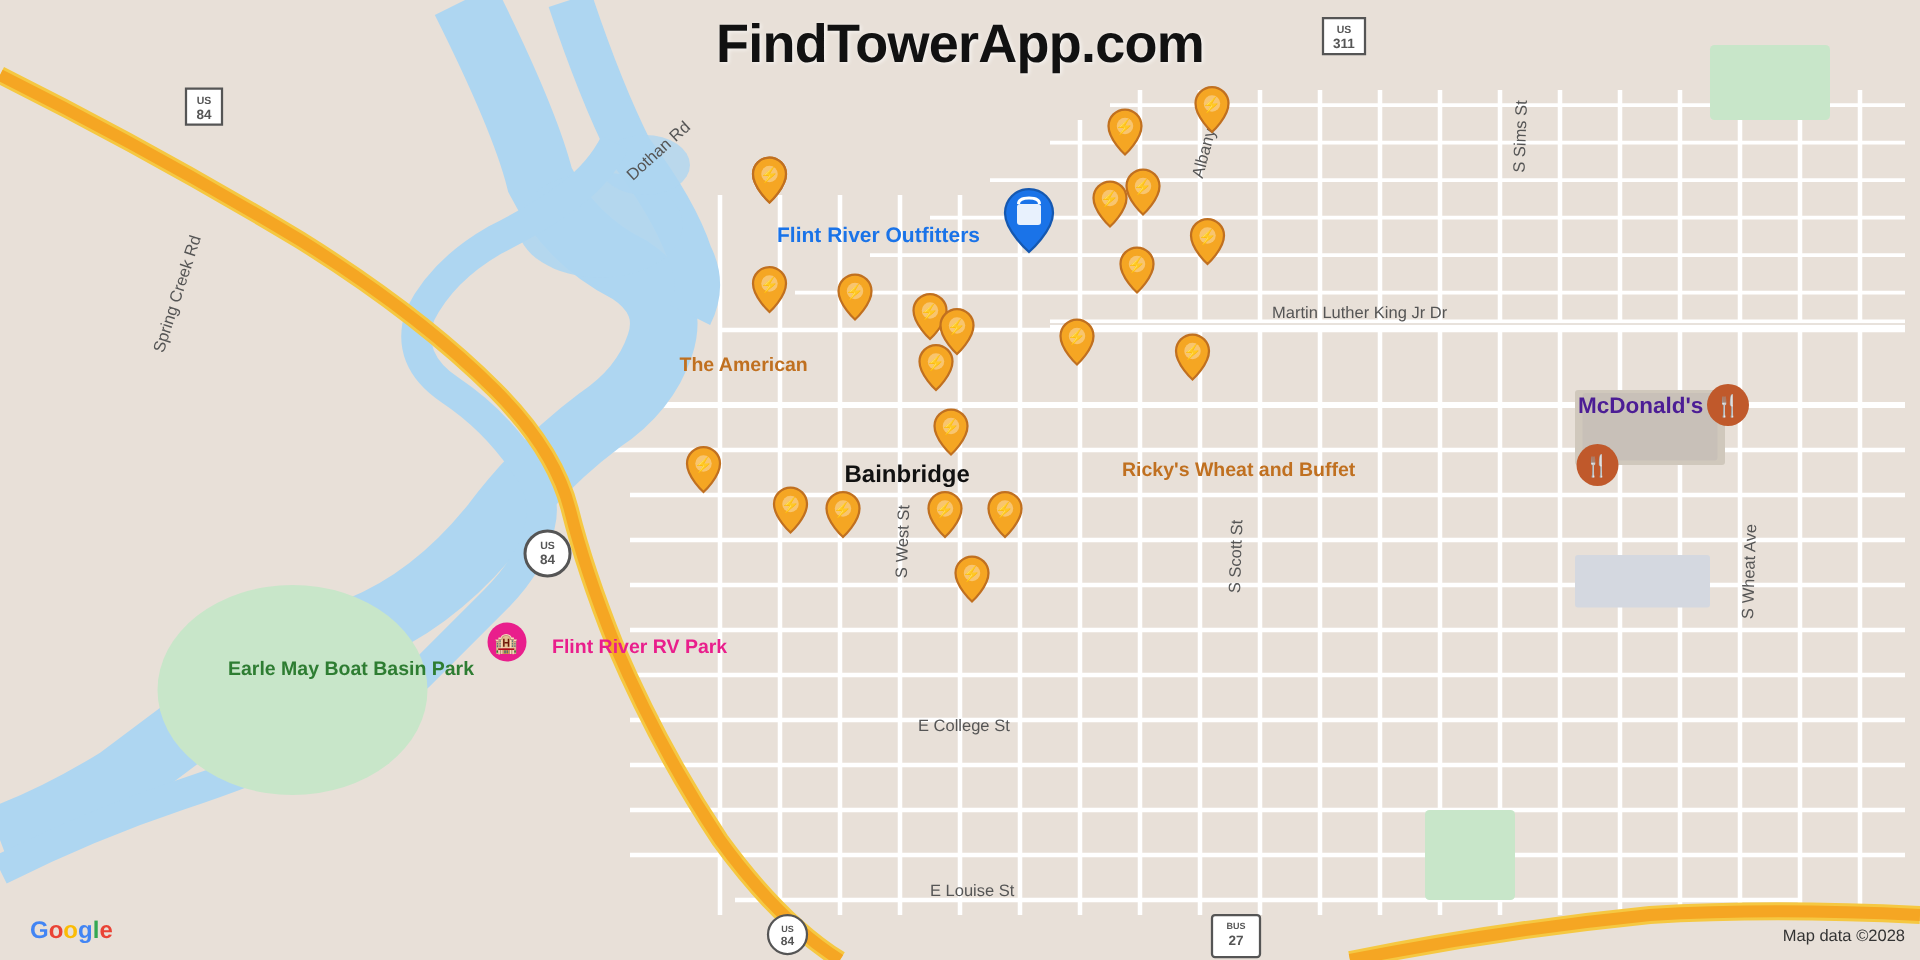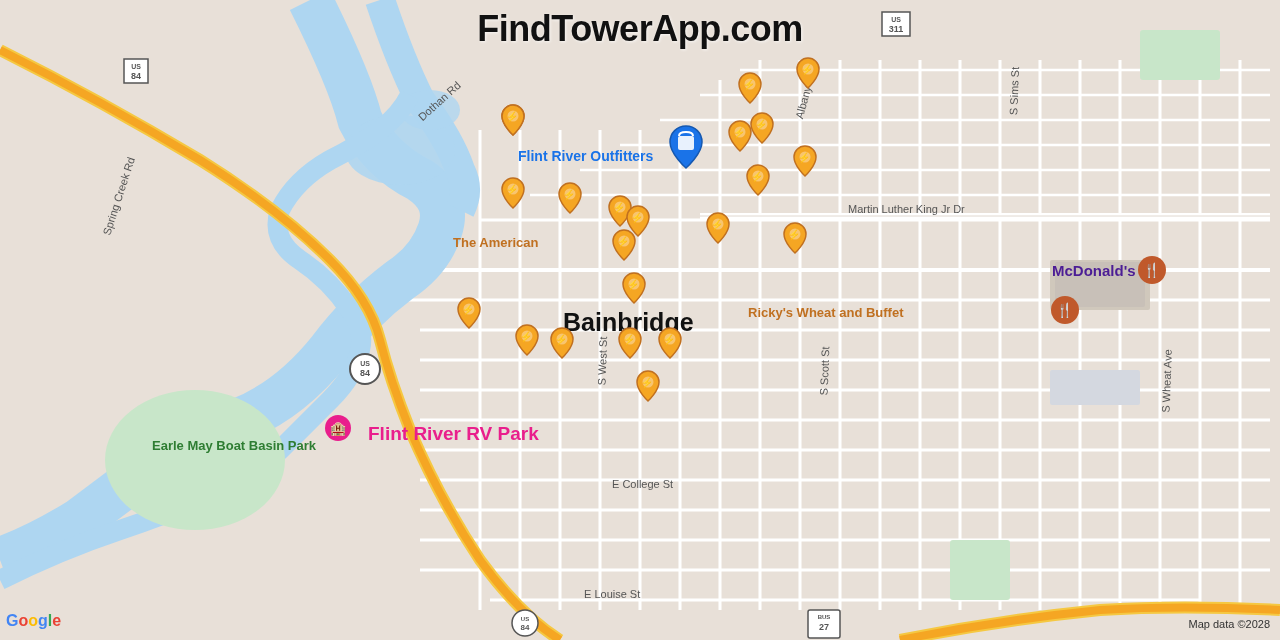--- a/index.html
+++ b/index.html
@@ -31,21 +31,21 @@
       white-space: nowrap;
       z-index: 10;
       text-shadow: 1px 1px 3px rgba(255,255,255,0.7);
       letter-spacing: -0.5px;
     }
 
     
     .google-logo {
       position: absolute;
       bottom: 10px;
-      left: 6px;
+      left: 20px;
       z-index: 10;
       font-size: 16px;
       font-weight: bold;
     }
     .google-logo span:nth-child(1) { color: #4285F4; }
     .google-logo span:nth-child(2) { color: #EA4335; }
     .google-logo span:nth-child(3) { color: #FBBC05; }
     .google-logo span:nth-child(4) { color: #4285F4; }
     .google-logo span:nth-child(5) { color: #34A853; }
     .google-logo span:nth-child(6) { color: #EA4335; }
@@ -236,36 +236,36 @@
   <div class="restaurant-icon" style="left:1065px;top:310px;">
     🍴
   </div>
 
   <div class="hotel-pin" style="left:338px;top:428px;">
     🏨
   </div>
 
   <div class="place-label" style="left:518px;top:148px;color:#1a73e8;font-size:14px;">Flint River Outfitters</div>
   <div class="place-label" style="left:453px;top:235px;color:#c07020;font-size:13px;">The American</div>
-  <div class="place-label" style="left:563px;top:308px;color:#111;font-size:25px;font-weight:bold;">Bainbridge</div>
+  <div class="place-label" style="left:563px;top:308px;color:#111;font-size:16px;font-weight:bold;">Bainbridge</div>
   <div class="place-label" style="left:1052px;top:218px;color:#4c1d95;font-size:15px;margin-top:44px;">McDonald's</div>
   <div class="place-label" style="left:748px;top:305px;color:#c07020;font-size:13px;">Ricky's Wheat and Buffet</div>
   <div class="place-label" style="left:152px;top:438px;color:#2e7d32;font-size:13px;text-align:left;width:100px;">Earle May Boat Basin Park</div>
-  <div class="place-label" style="left:368px;top:423px;color:#e91e8c;font-size:19px;">Flint River RV Park</div>
+  <div class="place-label" style="left:368px;top:423px;color:#e91e8c;font-size:13px;">Flint River RV Park</div>
 
   <div class="map-label" style="left:413px;top:95px;transform:rotate(-42deg);font-size:11px;">Dothan Rd</div>
   <div class="map-label" style="left:78px;top:190px;transform:rotate(-72deg);font-size:11px;">Spring Creek Rd</div>
   <div class="map-label" style="left:780px;top:88px;transform:rotate(-75deg);font-size:11px;">Albany Rd</div>
   <div class="map-label" style="left:990px;top:85px;transform:rotate(-88deg);font-size:11px;">S Sims St</div>
   <div class="map-label" style="left:848px;top:203px;font-size:11px;">Martin Luther King Jr Dr</div>
   <div class="map-label" style="left:578px;top:355px;transform:rotate(-88deg);font-size:11px;">S West St</div>
   <div class="map-label" style="left:800px;top:365px;transform:rotate(-88deg);font-size:11px;">S Scott St</div>
   <div class="map-label" style="left:1135px;top:375px;transform:rotate(-88deg);font-size:11px;">S Wheat Ave</div>
   <div class="map-label" style="left:612px;top:478px;font-size:11px;text-align:right;">E College St</div>
-  <div class="map-label" style="left:584px;top:588px;font-size:11px;">E Louise St</div>
+  <div class="map-label" style="left:620px;top:588px;font-size:11px;">E Louise St</div>
 
   <div style="position:absolute;left:120px;top:55px;z-index:10;">
     <svg width="32" height="32" viewBox="0 0 32 32">
       <path d="M4 4 L28 4 L28 28 L4 28 Z" fill="white" stroke="#555" stroke-width="1.5" rx="4"></path>
       <text x="16" y="14" text-anchor="middle" font-size="7" fill="#555" font-weight="bold">US</text>
       <text x="16" y="24" text-anchor="middle" font-size="9" fill="#555" font-weight="bold">84</text>
     </svg>
   </div>
 
   <div style="position:absolute;left:878px;top:8px;z-index:10;">

